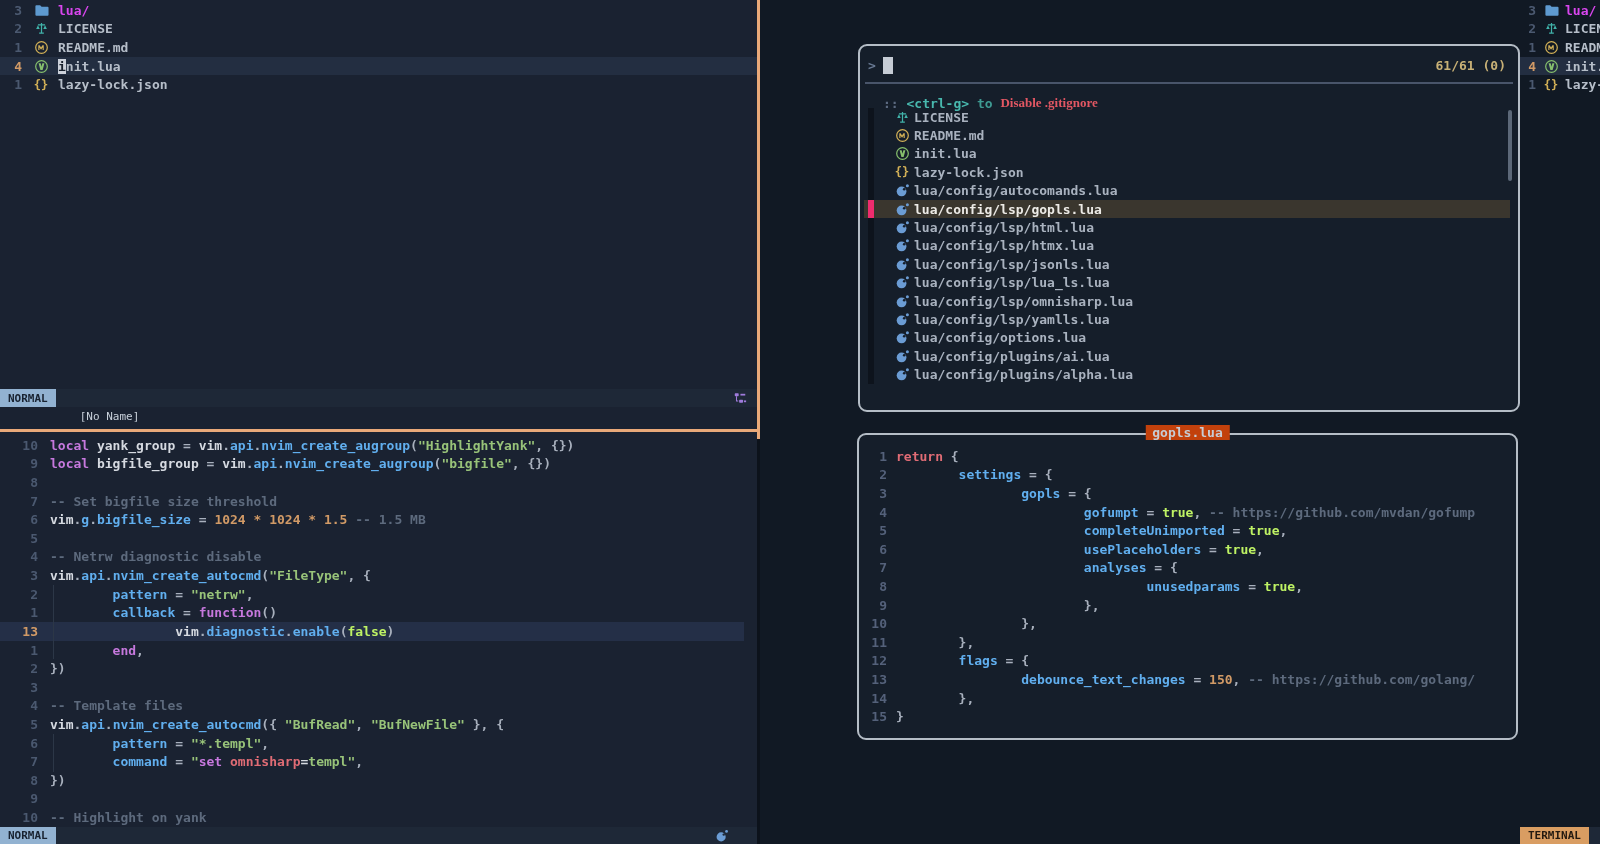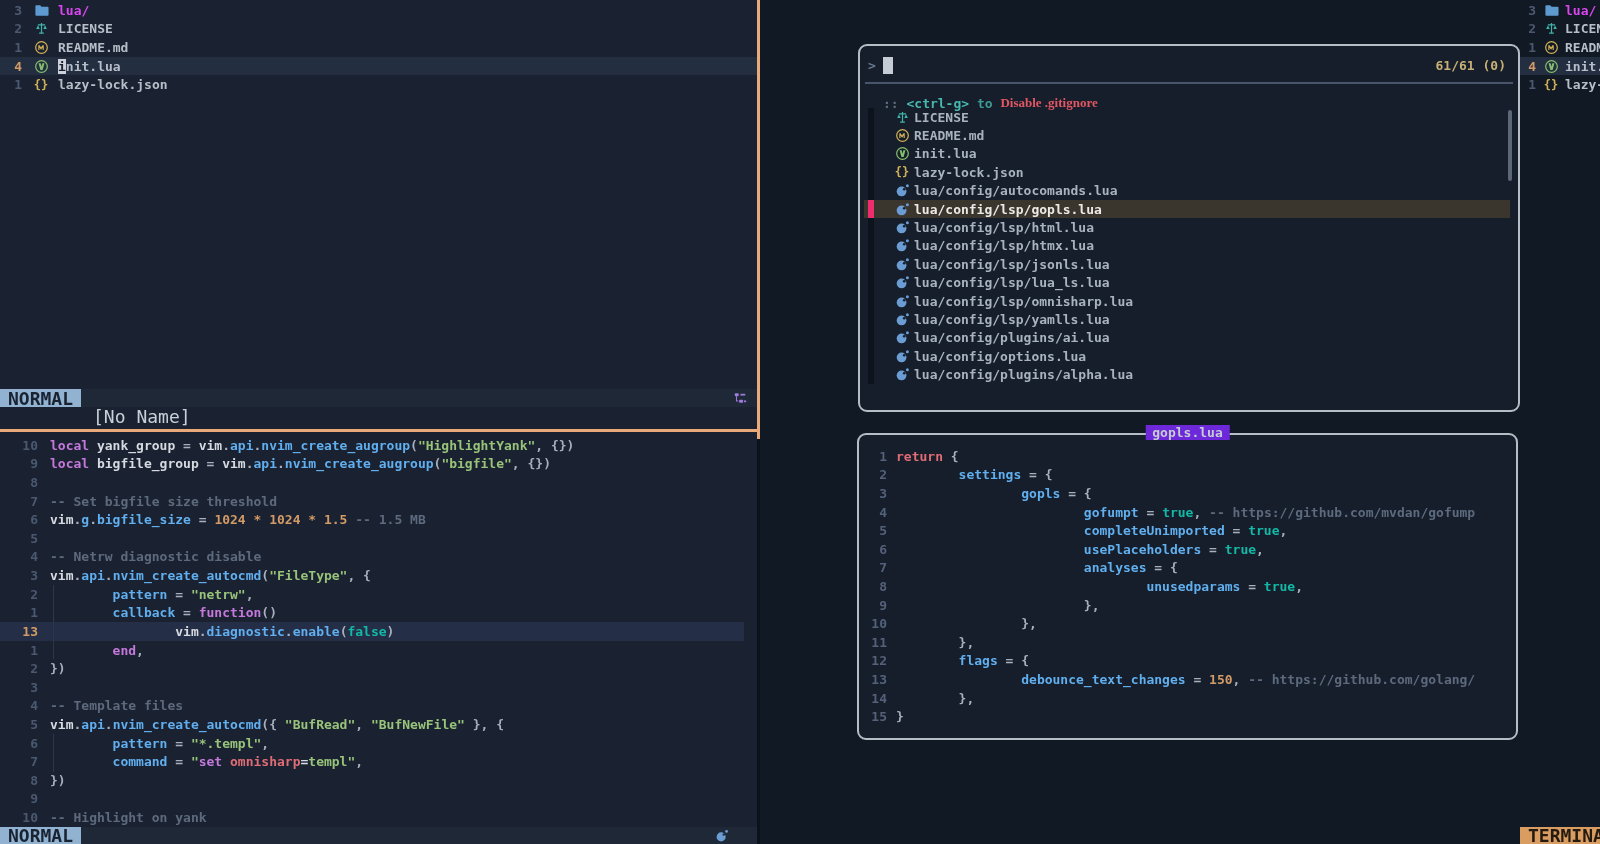--- a/index.html
+++ b/index.html
@@ -25,21 +25,21 @@
   .ex-num.curnum{color:#d19a66;}
   .icon{width:16px;display:inline-flex;justify-content:center;align-items:center;flex:none;}
   #left-explorer .icon{margin-right:9px;}
   #right-explorer .icon{margin-right:6px;}
   .ex-label{color:#b6bec9;white-space:pre;}
   .ex-label.dir{color:#d946ef;}
   .cursor-block{background:#ccd1da;color:#171f2b;}
   .braces-glyph{color:#d3b157;font-size:12px;font-weight:bold;}
 
   
-  .statusline{position:absolute;height:17px;background:#1e2837;display:flex;align-items:center;font-size:18px;z-index:2;}
+  .statusline{position:absolute;height:17px;background:#1e2837;display:flex;align-items:center;font-size:11px;z-index:2;gap:12px;}
   #sl-left-top{left:0;top:389px;width:757px;height:18px;}
   #sl-left-bottom{left:0;top:827px;width:757px;}
   #sl-terminal{left:760px;top:827px;width:840px;}
   .chip{padding:0 8px;height:100%;display:flex;align-items:center;font-weight:bold;flex:none;}
   .chip-normal{background:#92b2d1;color:#182230;}
   .chip-terminal{background:#d99d62;color:#241a10;}
   .sl-file{margin-left:12px;color:#c8d0da;white-space:pre;margin-top:36px;}
   #sl-left-bottom .sl-file{color:#bef264;}
   .sl-right-icon{position:absolute;right:10px;top:50%;transform:translateY(-50%);display:flex;}
   #sl-left-bottom .sl-right-icon{right:28px;}
@@ -49,21 +49,21 @@
   .code-row{height:18.62px;display:flex;align-items:center;white-space:pre;}
   .code-row.cursorline{background:#242f47;width:744px;}
   .lnum{width:38px;text-align:right;padding-right:12px;color:#4b5970;flex:none;}
   .code-row.cursorline .lnum{color:#d19a66;}
   .indent-guide{position:absolute;width:1px;background:#2c3747;left:53px;}
   #guide-1{top:154px;height:74px;}
   #guide-2{top:303px;height:38px;}
 
   
   .s-kw{color:#c678dd;}  .s-fn{color:#61afef;}  .s-str{color:#98c379;}
-  .s-num{color:#d19a66;} .s-bool{color:#14b8a6;} .s-cmt{color:#5d6a7d;}
+  .s-num{color:#d19a66;} .s-bool{color:#bef264;} .s-cmt{color:#5d6a7d;}
   .s-txt{color:#d6dae1;} .s-pun{color:#a8b0bd;}  .s-red{color:#e06c75;text-align:center;}
   .s-ft{color:#e06c75;}
   .s-hdr-sep{color:#5c6a80;} .s-hdr-key{color:#48b8ae;} .s-hdr-to{color:#3e9a92;} .s-hdr-warn{color:#e25763;font-family:Liberation Serif, serif;}
 
   
   .popup{position:absolute;background:#151e2a;border:2px solid #b5bdc6;border-radius:9px;font-size:13px;font-weight:bold;z-index:10;box-sizing:border-box;}
   #picker{left:858px;top:44px;width:662px;height:368px;}
   #preview{left:857px;top:433px;width:661px;height:307px;}
 
   .prompt-row{position:absolute;left:8px;top:9px;right:12px;height:20px;display:flex;align-items:center;}
@@ -75,21 +75,21 @@
   .p-list{position:absolute;left:4px;right:8px;top:62px;}
   .p-row{height:18.4px;display:flex;align-items:center;padding-left:4px;}
   .p-gut{width:6px;align-self:stretch;background:#0d131c;margin-right:20px;flex:none;}
   .p-row.sel{background:#3a362e;}
   .p-row.sel .p-gut{background:#ee2c6e;}
   .p-row .icon{margin-right:4px;}
   .p-label{color:#a9b2bf;white-space:pre;}
   .p-row.sel .p-label{color:#eceae6;}
   .p-scrollbar{position:absolute;right:6px;top:64px;width:4px;height:71px;background:#5c6878;border-radius:2px;}
 
-  .preview-title{position:absolute;top:-10px;left:50%;transform:translateX(-50%);background:#6d28d9;padding:0 7px;color:#c6ccd4;white-space:pre;}
+  .preview-title{position:absolute;top:-10px;left:50%;transform:translateX(-50%);background:#c2410c;padding:0 7px;color:#c6ccd4;white-space:pre;}
   .pv-lines{position:absolute;left:0;top:12px;right:2px;overflow:hidden;}
   .pv-row{height:18.6px;display:flex;align-items:center;white-space:pre;overflow:hidden;}
   .pv-num{width:28px;text-align:right;margin-right:9px;color:#54617a;flex:none;}
 </style>
 </head>
 <body>
 
 <div class="screen">
 
   <div class="pane-left">
@@ -393,32 +393,32 @@
         </div>
         <div class="p-row">
           <span class="p-gut"></span>
           <span class="icon">
             <svg viewBox="0 0 16 16" width="15" height="15">
               <circle cx="7" cy="9" r="5.2" fill="#6b9cd4"></circle>
               <circle cx="9.8" cy="6.6" r="1.4" fill="#151e2a"></circle>
               <circle cx="13.2" cy="2.8" r="1.6" fill="#6b9cd4"></circle>
             </svg>
           </span>
+          <span class="p-label">lua/config/options.lua</span>
+        </div>
+        <div class="p-row">
+          <span class="p-gut"></span>
+          <span class="icon">
+            <svg viewBox="0 0 16 16" width="15" height="15">
+              <circle cx="7" cy="9" r="5.2" fill="#6b9cd4"></circle>
+              <circle cx="9.8" cy="6.6" r="1.4" fill="#151e2a"></circle>
+              <circle cx="13.2" cy="2.8" r="1.6" fill="#6b9cd4"></circle>
+            </svg>
+          </span>
           <span class="p-label">lua/config/plugins/ai.lua</span>
-        </div>
-        <div class="p-row">
-          <span class="p-gut"></span>
-          <span class="icon">
-            <svg viewBox="0 0 16 16" width="15" height="15">
-              <circle cx="7" cy="9" r="5.2" fill="#6b9cd4"></circle>
-              <circle cx="9.8" cy="6.6" r="1.4" fill="#151e2a"></circle>
-              <circle cx="13.2" cy="2.8" r="1.6" fill="#6b9cd4"></circle>
-            </svg>
-          </span>
-          <span class="p-label">lua/config/options.lua</span>
         </div>
         <div class="p-row">
           <span class="p-gut"></span>
           <span class="icon">
             <svg viewBox="0 0 16 16" width="15" height="15">
               <circle cx="7" cy="9" r="5.2" fill="#6b9cd4"></circle>
               <circle cx="9.8" cy="6.6" r="1.4" fill="#151e2a"></circle>
               <circle cx="13.2" cy="2.8" r="1.6" fill="#6b9cd4"></circle>
             </svg>
           </span>

